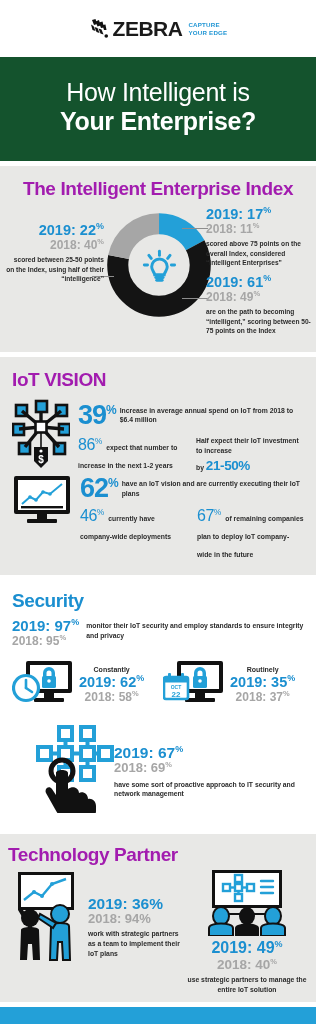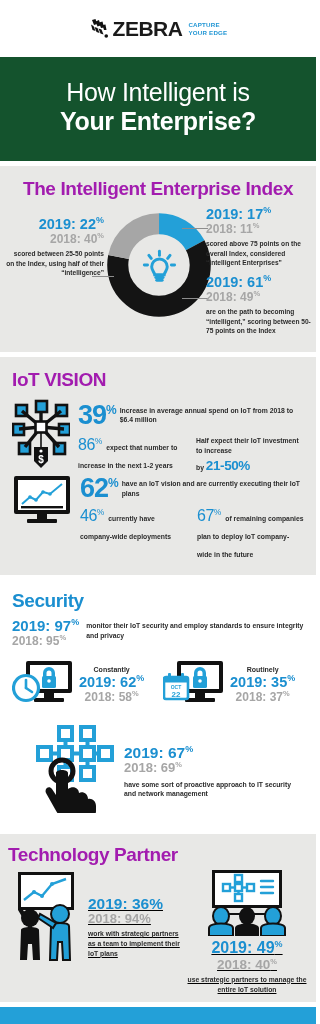--- a/index.html
+++ b/index.html
@@ -61,21 +61,21 @@
   }
   .sec-title.blue { color: #1b8fd0; }
   .sec-title.center { text-align: center; }
 
   
   .index-wrap { padding: 12px 0 14px; }
   .donut-area { position: relative; height: 132px; margin-top: 6px; }
   .donut { position: absolute; left: 104px; top: 4px; width: 110px; height: 110px; }
 
   .cal-left {
-    position: absolute; left: 4px; top: 10px; width: 100px; text-align: right;
+    position: absolute; left: 4px; top: 16px; width: 100px; text-align: right;
   }
   .cal-tr { position: absolute; left: 206px; top: 0px; width: 108px; text-align: left; }
   .cal-br { position: absolute; left: 206px; top: 68px; width: 108px; text-align: left; }
 
   .y19 { font-size: 14.5px; font-weight: bold; color: #1b8fd0; line-height: 1.05; white-space: nowrap; }
   .y19 .pct { font-size: 9px; vertical-align: super; }
   .y18 { font-size: 12px; font-weight: bold; color: #a6a6a6; line-height: 1.15; white-space: nowrap; }
   .y18 .pct { font-size: 7.5px; vertical-align: super; }
   .desc {
     font-size: 6.6px; font-weight: bold; color: #2b2b2b; line-height: 1.45; margin-top: 3px;
@@ -95,21 +95,21 @@
   .body-txt { font-size: 6.8px; font-weight: bold; color: #2b2b2b; line-height: 1.45; }
   .inline-num { font-size: 13.5px; font-weight: bold; color: #1b8fd0; letter-spacing: -0.4px; }
 
   
   .sec-pad { padding: 10px 12px 12px; }
   .two-col { display: flex; gap: 10px; margin-top: 10px; }
   .col { flex: 1; display: flex; align-items: center; gap: 5px; }
   .caption-sm { font-size: 7px; font-weight: bold; color: #2b2b2b; text-align: center; line-height: 1.3; }
 
   
-  .tp-grid { display: flex; gap: 6px; margin-top: 4px; text-decoration: underline; }
+  .tp-grid { display: flex; gap: 6px; margin-top: 4px; }
 
   
   .cta {
     background: #23a0d8; color: #fff; text-align: center;
     padding: 13px 14px; font-size: 9.2px; font-weight: bold; line-height: 1.55;
   }
 </style>
 </head>
 <body>
 
@@ -347,21 +347,21 @@
         </svg>
       </span>
       <div>
         <div class="caption-sm">Routinely</div>
         <div class="y19"><span>2019: 35</span><span class="pct">%</span></div>
         <div class="y18" style="text-align:center;"><span>2018: 37</span><span class="pct">%</span></div>
       </div>
     </div>
   </div>
 
-  <div style="display:flex; align-items:center; gap:10px; margin-top:12px; padding-left:24px;">
+  <div style="display:flex; align-items:center; margin-top:12px; padding-left:24px;">
     <span>
       <svg width="78" height="90" viewBox="0 0 78 90">
         <g fill="none" stroke="#23a0d8" stroke-width="4">
           <rect x="23" y="4" width="13" height="13"></rect>
             <rect x="45" y="4" width="13" height="13"></rect>
           <rect x="2" y="24" width="13" height="13"></rect>
             <rect x="23" y="24" width="13" height="13"></rect>
           <rect x="45" y="24" width="13" height="13"></rect>
             <rect x="63" y="24" width="13" height="13"></rect>
           <rect x="23" y="44" width="13" height="13"></rect>

